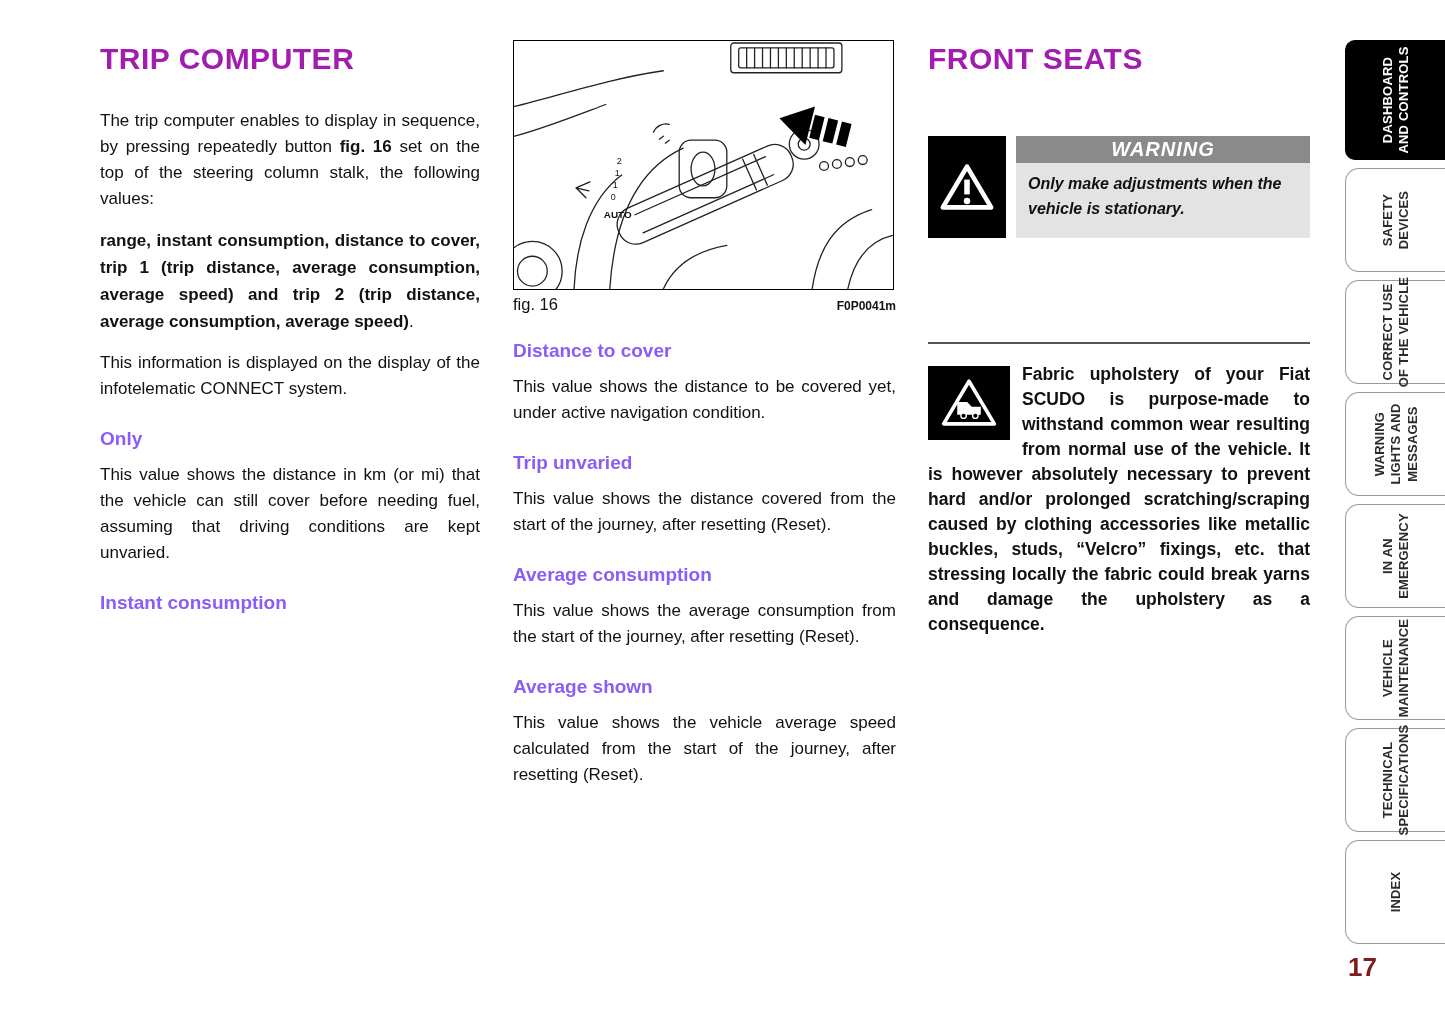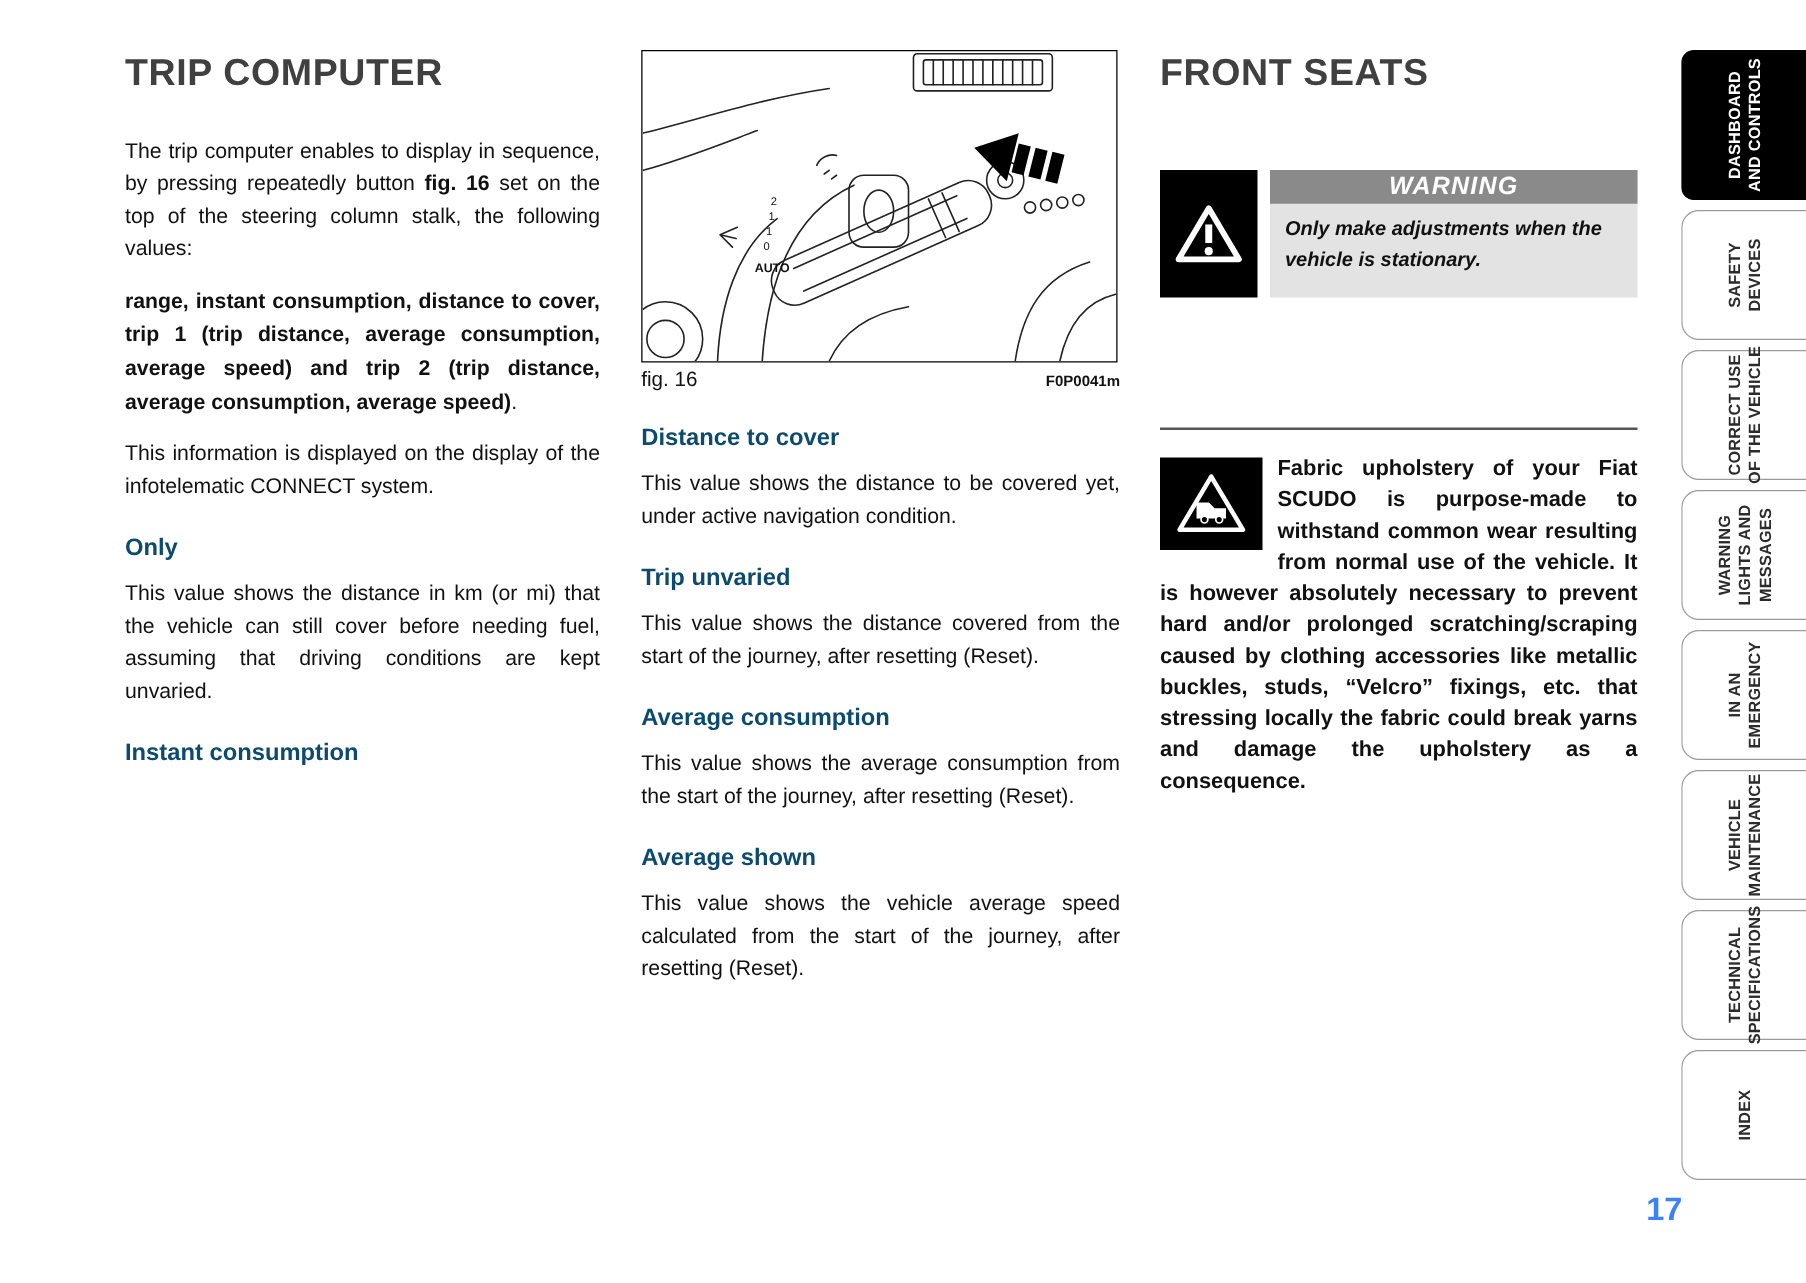--- a/index.html
+++ b/index.html
@@ -15,35 +15,35 @@
   }
   .col-left  { position: absolute; left: 100px; top: 42px;  width: 380px; }
   .col-mid   { position: absolute; left: 513px; top: 40px;  width: 383px; }
   .col-right { position: absolute; left: 928px; top: 42px;  width: 382px; }
 
   .main-title {
     font-size: 30px;
     font-weight: bold;
     letter-spacing: 0.5px;
     margin: 0 0 32px 0;
-    color: #404040;
+    color: #a21caf;
   }
   .body-p {
     font-size: 17px;
     line-height: 26px;
     text-align: justify;
     margin: 0 0 15px 0;
   }
   .bold-p { font-weight: bold; line-height: 27px; }
   .bold-p .normal { font-weight: normal; }
   .subhead {
     font-size: 19px;
     font-weight: bold;
     margin: 26px 0 12px 0;
-    color: #0c4a6e;
+    color: #8b5cf6;
   }
 
   
   .fig-box {
     width: 381px; height: 250px;
     border: 1px solid #000;
     background: #fff;
     overflow: hidden;
   }
   .fig-box svg { display: block; width: 100%; height: 100%; }
@@ -106,22 +106,22 @@
     font-size: 13px; font-weight: bold; line-height: 1.25;
     letter-spacing: 0.2px;
     color: #2b2b2b;
     white-space: nowrap;
   }
   .tab.active .tab-label { color: #fff; }
   .tab-line { display: block; }
   .tab-line:empty { display: none; }
 
   .page-num {
-    position: absolute; left: 1317px; top: 952px;
-    font-size: 26px; font-weight: bold; color: #3b82f6;
+    position: absolute; left: 1348px; top: 952px;
+    font-size: 26px; font-weight: bold; color: #7f1d1d;
   }
 </style>
 </head>
 <body>
 
 <div class="page">
 
   <div class="col-left">
     <h1 class="main-title">TRIP COMPUTER</h1>
 

